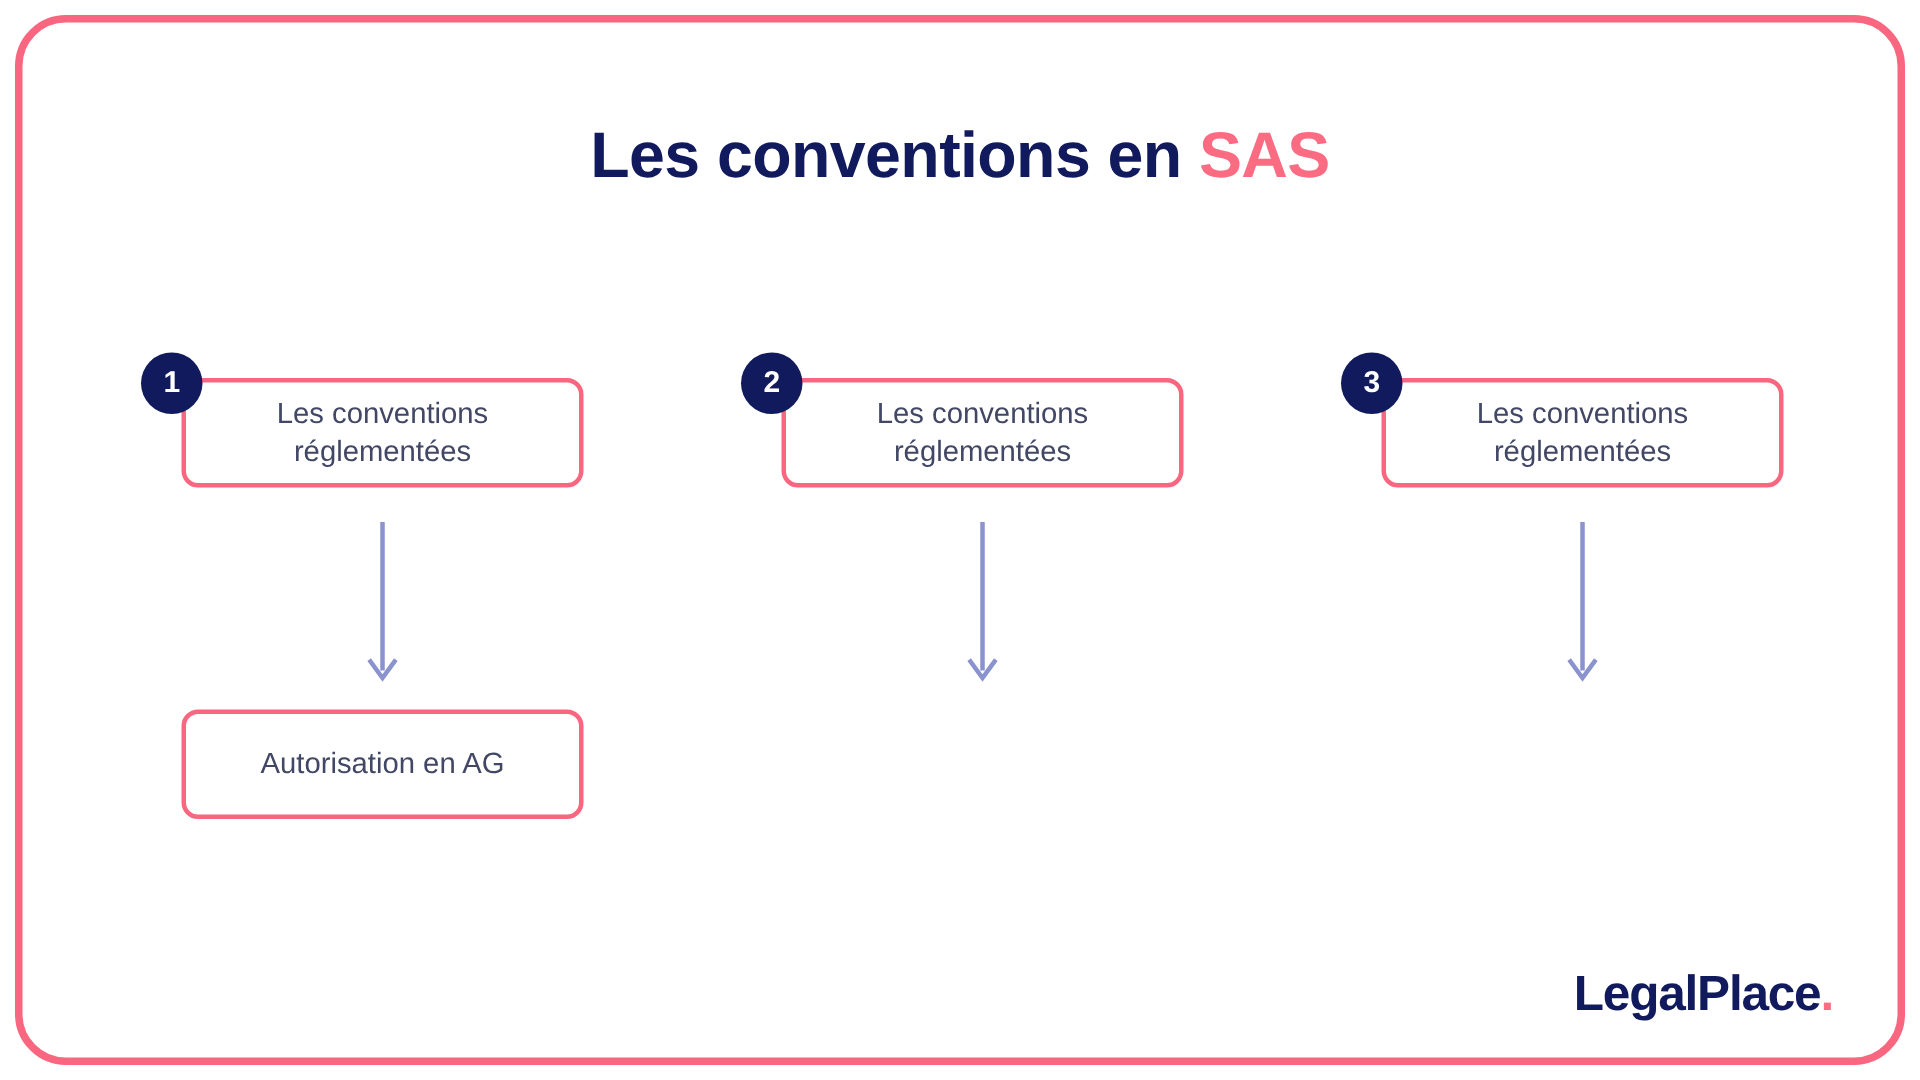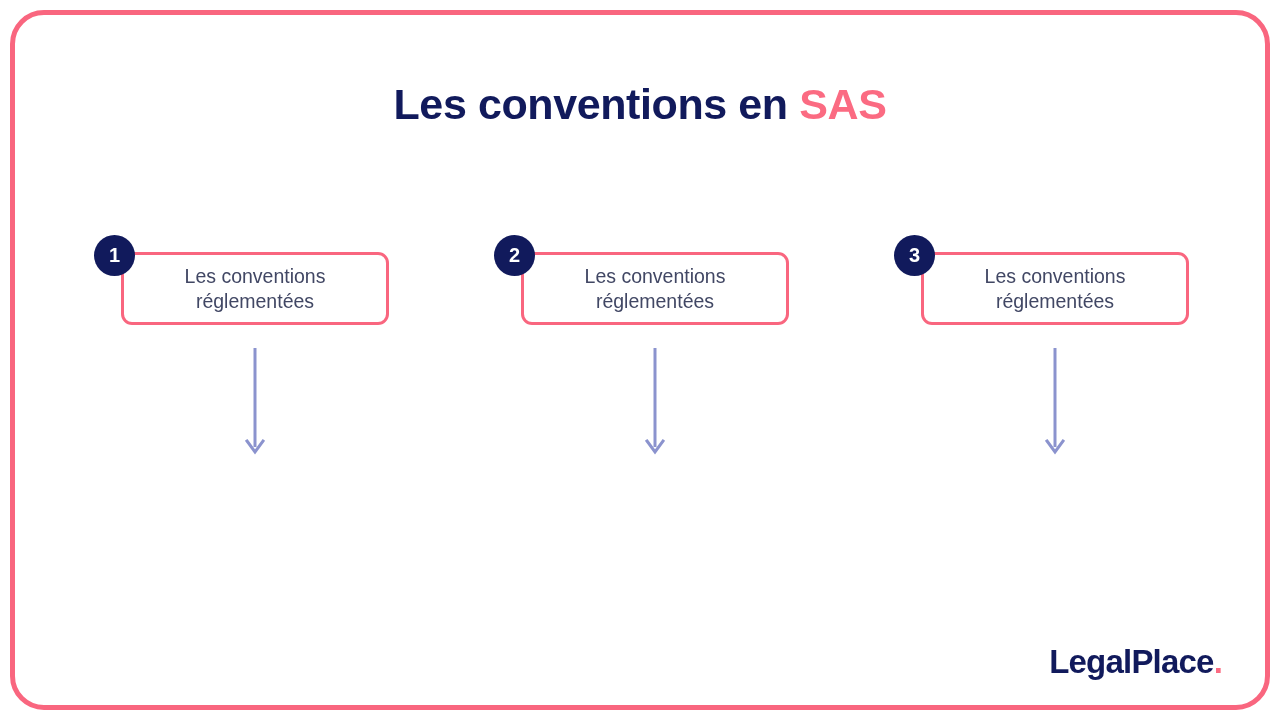--- a/index.html
+++ b/index.html
@@ -142,20 +142,23 @@
   </div>
   <div class="badge badge-1">
     <span>1</span>
   </div>
   <div class="arrow arrow-1">
     <svg width="24" height="108" viewBox="0 0 24 108" xmlns="http://www.w3.org/2000/svg" aria-hidden="true">
       <line x1="12" y1="0" x2="12" y2="99" stroke="#8B93CE" stroke-width="3"></line>
       <polyline points="4,93 12,104 20,93" fill="none" stroke="#8B93CE" stroke-width="3" stroke-linecap="square"></polyline>
     </svg>
   </div>
+  <div class="box box-bot col-1">
+    <span class="box-inner">Autorisation en AG</span>
+  </div>
 
   <div class="box box-top col-2">
     <span class="box-inner">Les conventions réglementées</span>
   </div>
   <div class="badge badge-2">
     <span>2</span>
   </div>
   <div class="arrow arrow-2">
     <svg width="24" height="108" viewBox="0 0 24 108" xmlns="http://www.w3.org/2000/svg" aria-hidden="true">
       <line x1="12" y1="0" x2="12" y2="99" stroke="#8B93CE" stroke-width="3"></line>

